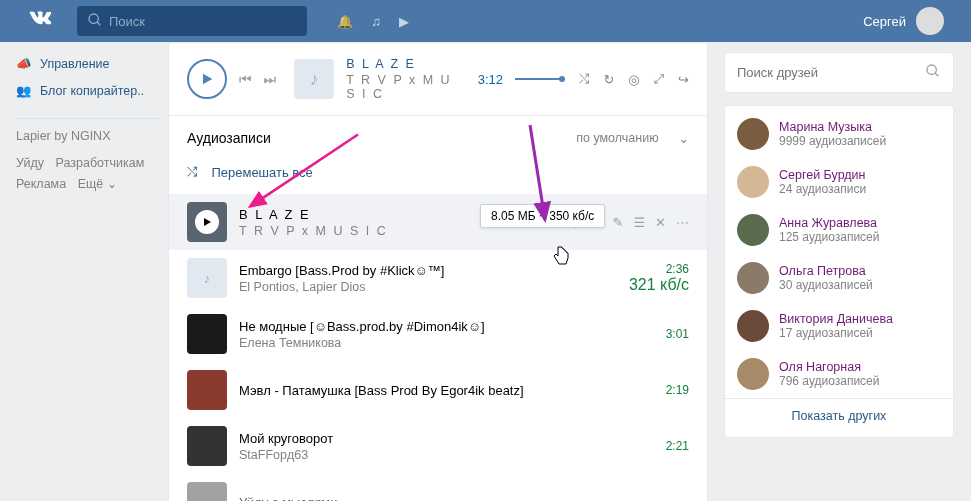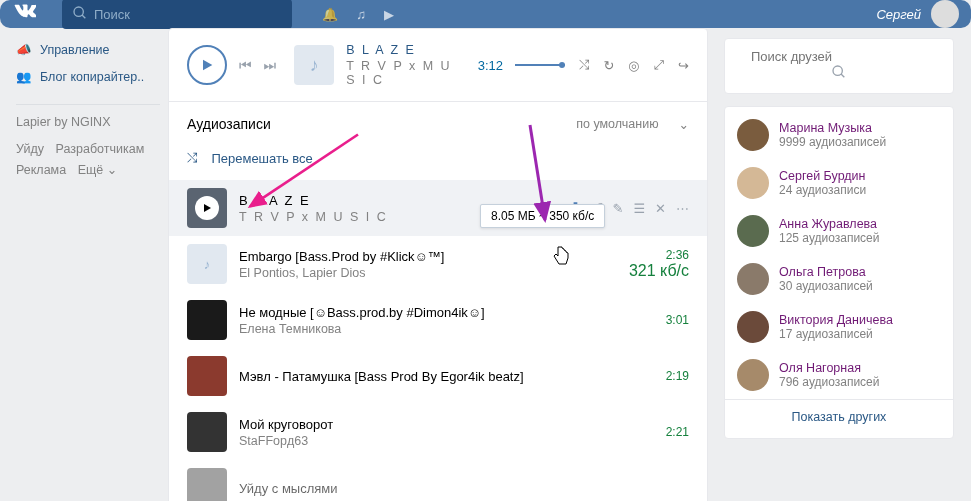--- a/index.html
+++ b/index.html
@@ -1,25 +1,25 @@
 <!DOCTYPE html>
 <html><head>
 <meta charset="utf-8">
 <style>
 * { margin: 0; padding: 0; box-sizing: border-box; }
 body { font-family: -apple-system, BlinkMacSystemFont, "Segoe UI", Arial, sans-serif; font-size: 13px; background: #edeef0; color: #000; width: 971px; height: 501px; overflow: hidden; position: relative; }
-.topbar { background: #4a76a8; height: 28px; display: flex; align-items: center; padding: 0 12px; color: #fff; border-radius: 10px; }
+.topbar { background: #4a76a8; height: 42px; display: flex; align-items: center; padding: 0 27px; color: #fff; }
 .vk-logo { font-size: 22px; font-weight: bold; width: 40px; }
 .search-box { background: #224b7a; border-radius: 4px; height: 30px; display: flex; align-items: center; padding: 0 10px; width: 230px; margin-left: 10px; }
 .search-box input { background: transparent; border: none; color: #8fadc8; outline: none; font-size: 13px; margin-left: 6px; width: 100%; }
 .search-box input::placeholder { color: #8fadc8; }
 .top-icons { display: flex; gap: 18px; margin-left: 30px; }
 .top-icons span { opacity: 0.7; cursor: pointer; }
 .spacer { flex: 1; }
-.username { margin-right: 10px; font-style: italic; }
+.username { margin-right: 10px; }
 .avatar-small { width: 28px; height: 28px; border-radius: 50%; background: #ddd; display: inline-block; }
 
 .layout { display: flex; }
 .sidebar { width: 168px; padding: 8px 0 8px 8px; color: #2a5885; font-size: 12.5px; }
 .sidebar .nav-item { display: flex; align-items: center; gap: 8px; padding: 6px 8px; cursor: pointer; }
 .sidebar .icon-sm { color: #99a2ad; width: 16px; }
 .sidebar-footer { color: #828282; font-size: 12.5px; padding: 8px; }
 .sidebar-footer hr { border: none; border-top: 1px solid #dcdfe3; margin: 6px 0 10px; }
 .sidebar-footer a { color: #828282; text-decoration: none; margin-right: 8px; cursor: pointer; display: inline-block; line-height: 1.7; }
 
@@ -53,21 +53,21 @@
 .track-info .a { color: #828282; font-size: 12.5px; margin-top: 2px; white-space: nowrap; overflow: hidden; text-overflow: ellipsis; }
 .track-dur { text-align: right; color: #15803d; font-size: 12px; }
 .track-dur .sub { font-size: 16px; }
 .row-actions { display: flex; gap: 10px; color: #99a2ad; align-items: center; }
 .row-actions span { cursor: pointer; }
 .dl-icon { color: #5181b8; font-size: 16px; }
 
 .tooltip { position: absolute; background: #fff; border: 1px solid #c5d0db; padding: 4px 10px; font-size: 12px; color: #000; border-radius: 2px; box-shadow: 0 1px 3px rgba(0,0,0,0.1); white-space: nowrap; }
 
 .right { width: 230px; padding-top: 10px; }
-.friend-search { background: #fff; border: 1px solid #e7e8ec; border-radius: 4px; padding: 10px 12px; display: flex; align-items: center; margin-bottom: 12px; flex-direction: column; }
+.friend-search { background: #fff; border: 1px solid #e7e8ec; border-radius: 4px; padding: 10px 12px; display: flex; align-items: center; margin-bottom: 12px; }
 .friend-search input { border: none; outline: none; flex: 1; font-size: 13px; }
 .friends-block { background: #fff; border: 1px solid #e7e8ec; border-radius: 4px; padding: 4px 0; }
 .friend-row { display: flex; align-items: center; gap: 10px; padding: 8px 12px; cursor: pointer; }
 .friend-av { width: 32px; height: 32px; border-radius: 50%; background: #c7b299; flex-shrink: 0; }
 .friend-row .name { color: #701a75; font-size: 12.5px; }
 .friend-row .sub { color: #828282; font-size: 12px; }
 .show-more { text-align: center; padding: 10px; color: #2a5885; cursor: pointer; border-top: 1px solid #e7e8ec; font-size: 12.5px; }
 
 .arrow-pink { position: absolute; width: 150px; height: 90px; pointer-events: none; }
 .arrow-purple { position: absolute; width: 60px; height: 120px; pointer-events: none; }

